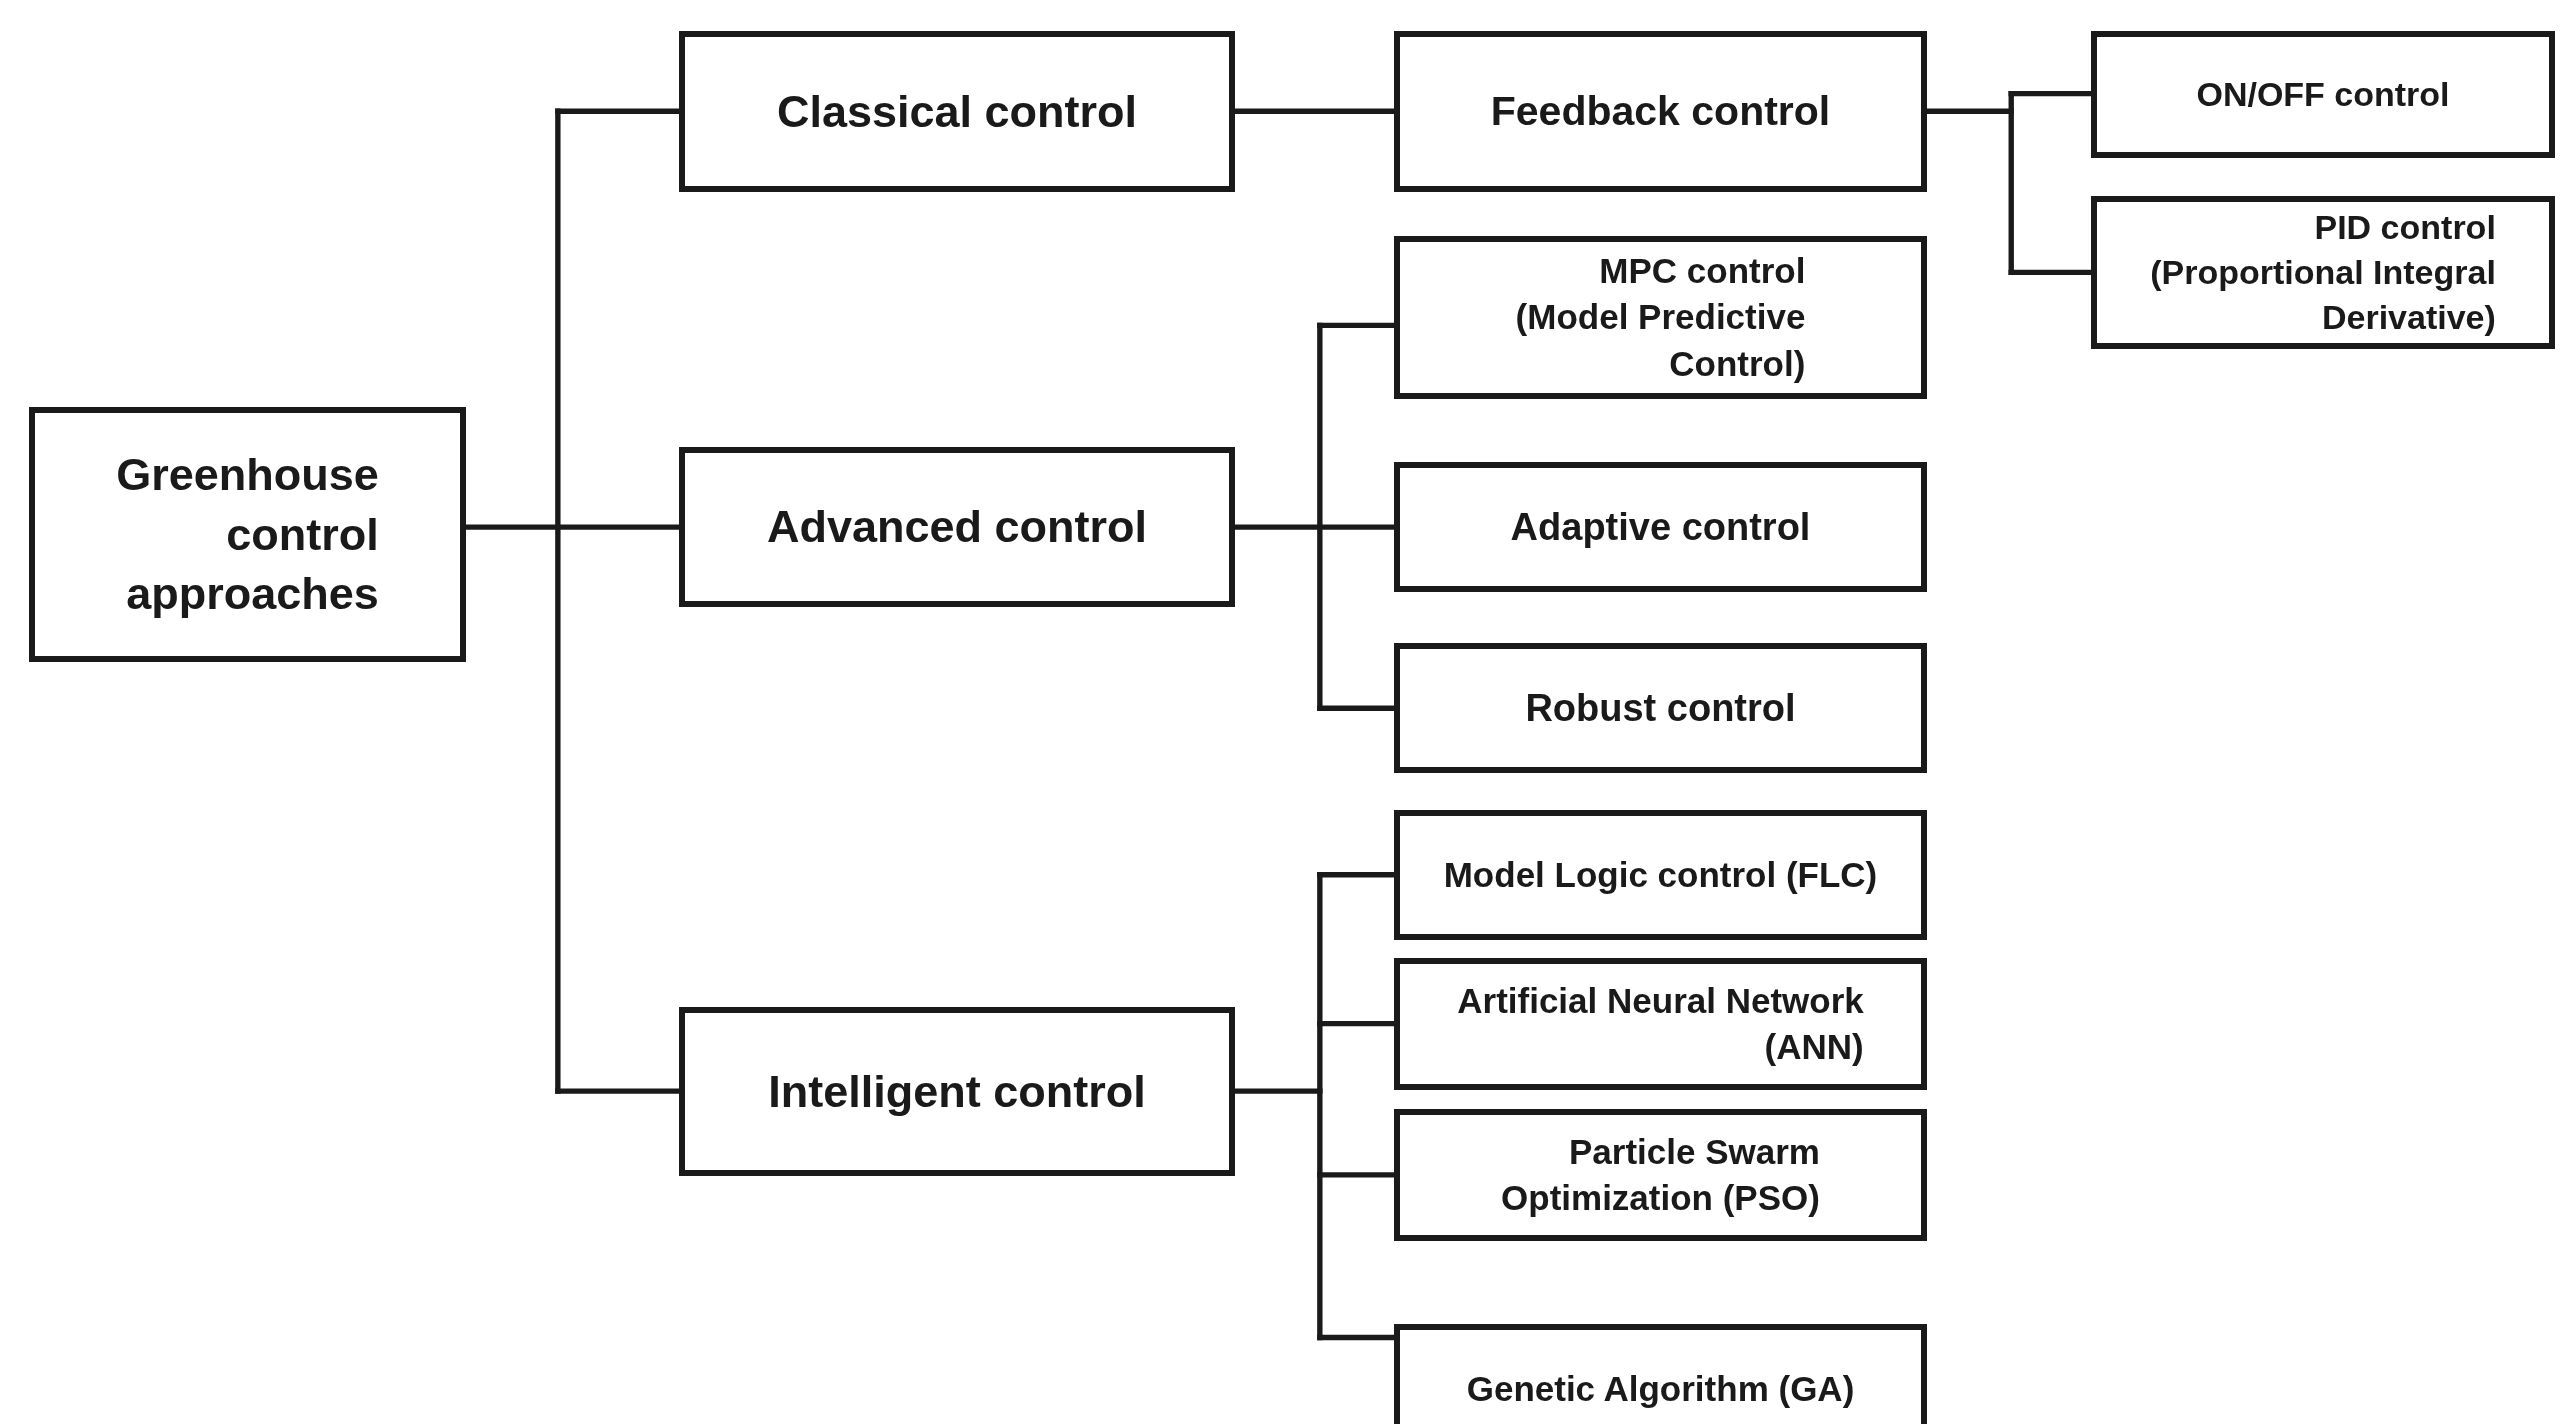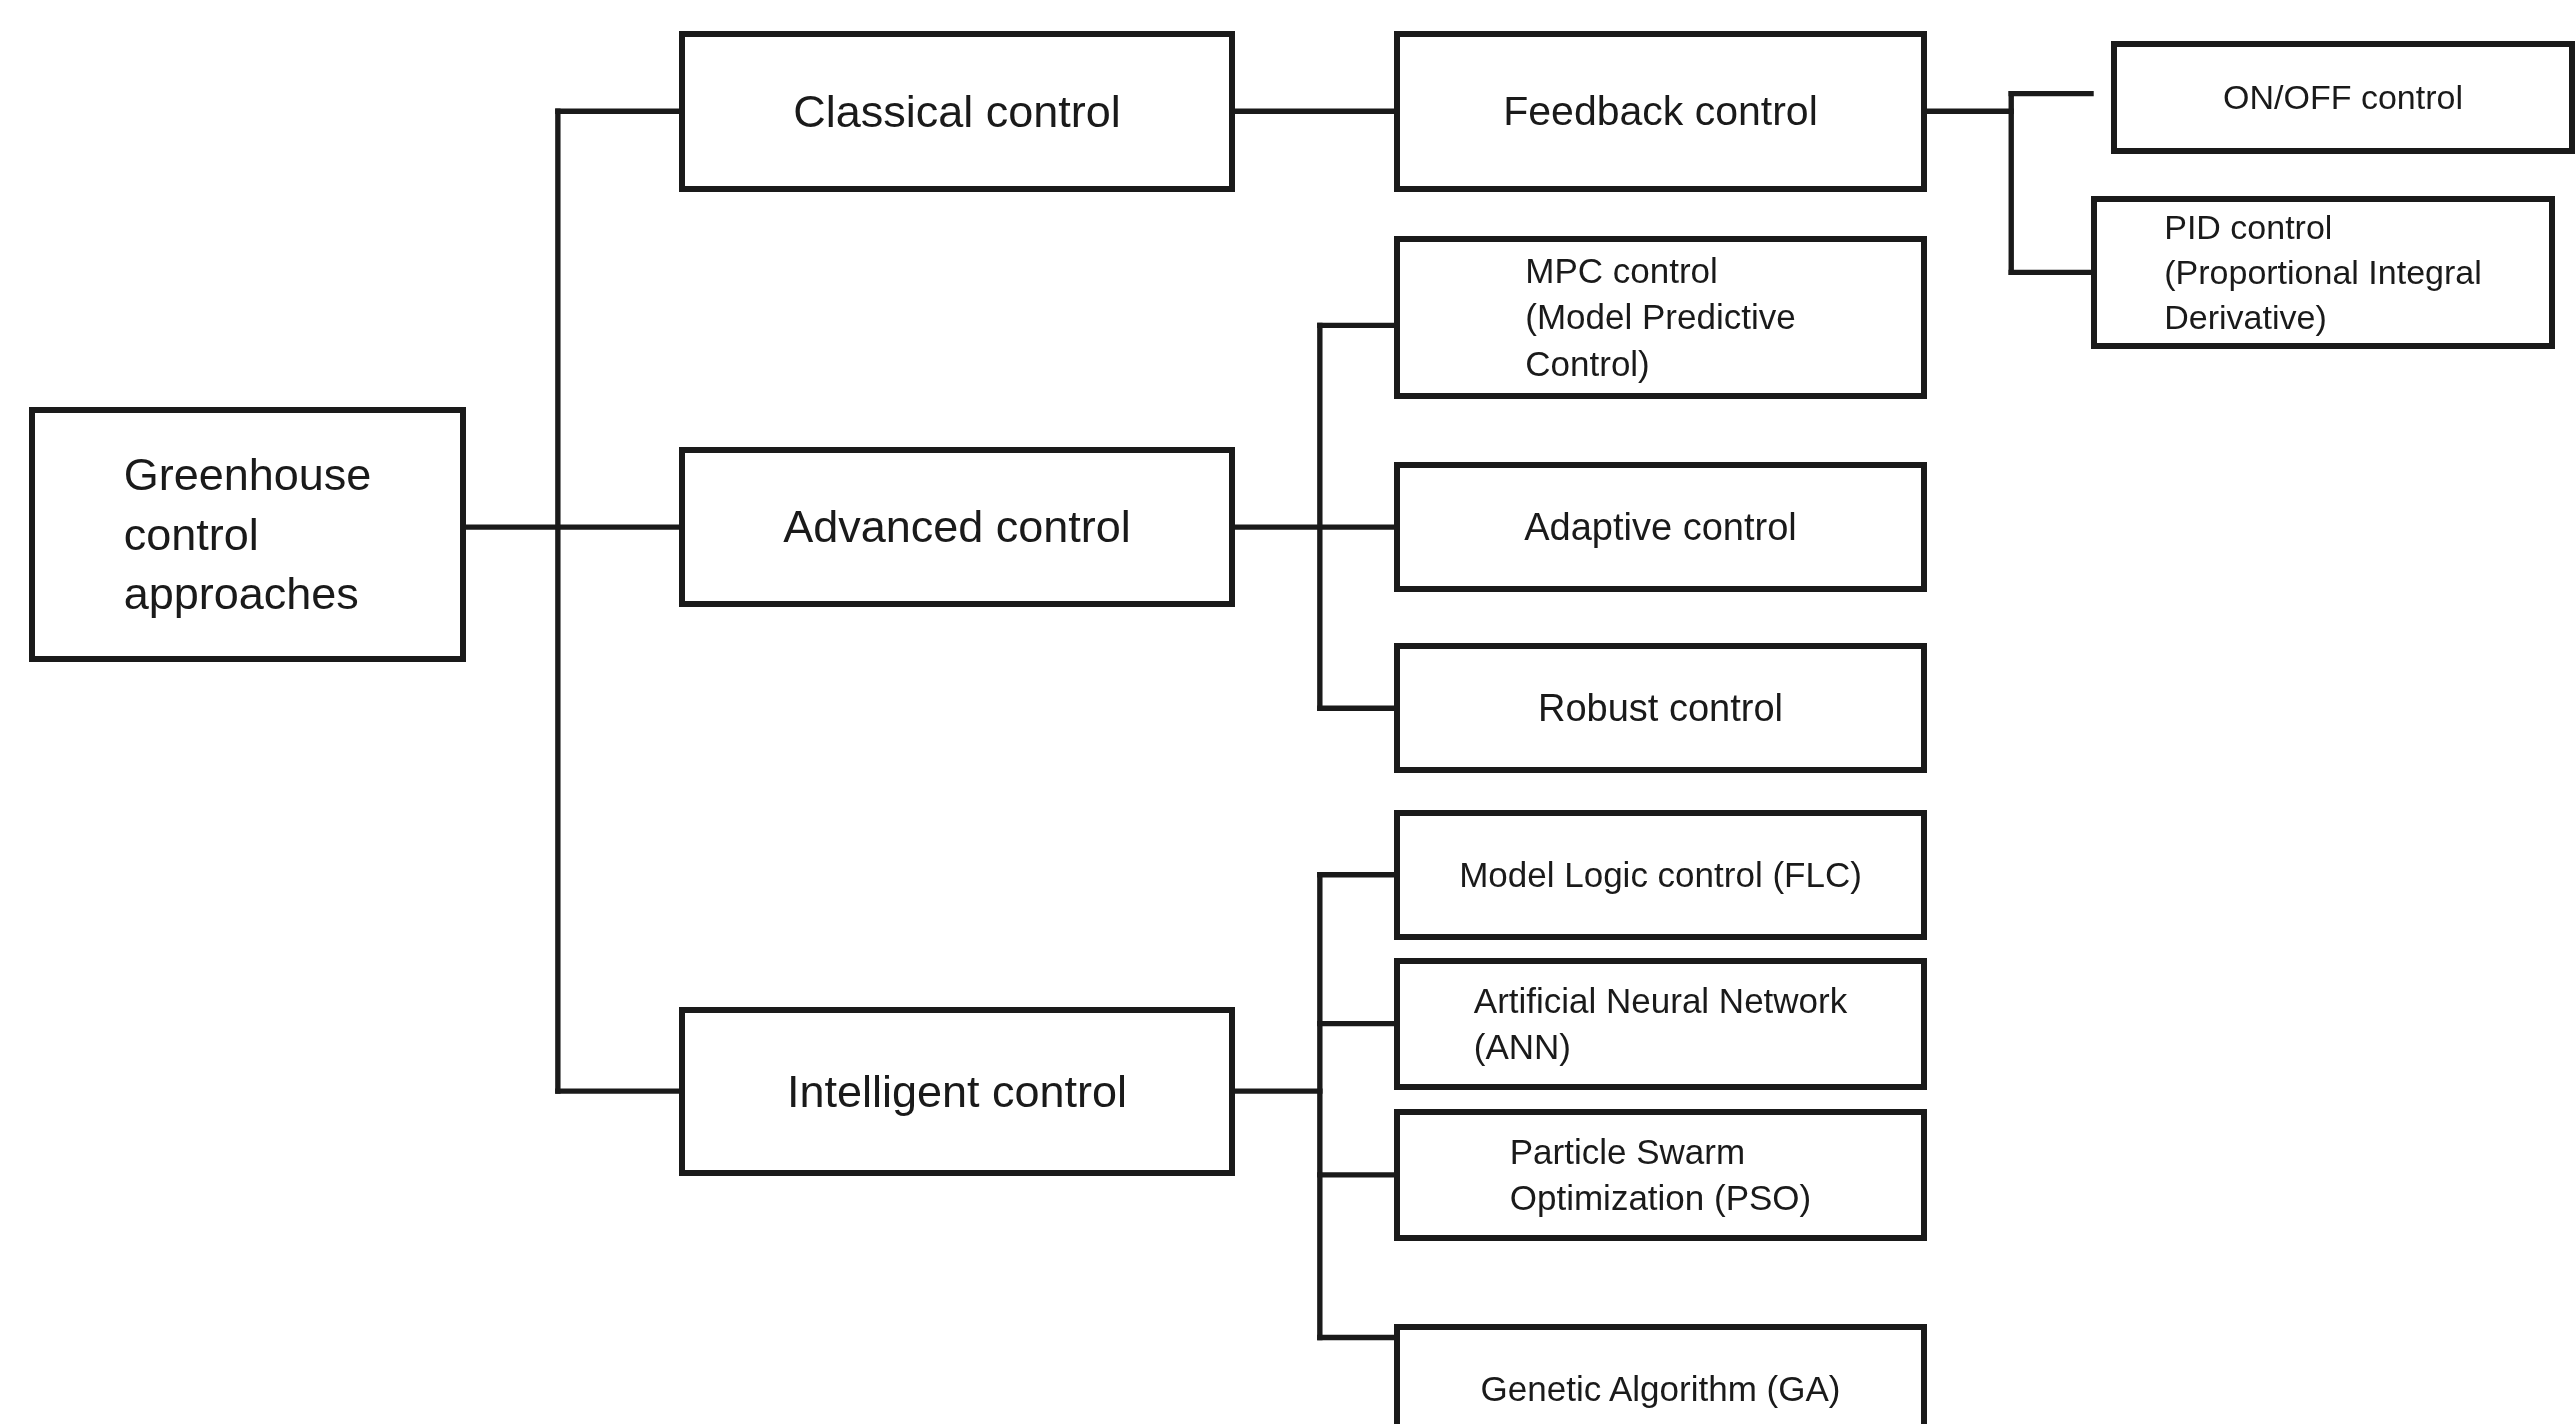--- a/index.html
+++ b/index.html
@@ -24,23 +24,23 @@
     pointer-events: none;
   }
   .node {
     position: absolute;
     box-sizing: border-box;
     background: #ffffff;
     border: 6.1px solid #1a1a1a;
     display: flex;
     align-items: center;
     justify-content: center;
-    text-align: left;
+    text-align: right;
     color: #1a1a1a;
-    font-weight: normal;
+    font-weight: bold;
     white-space: pre-line;
     line-height: 1.32;
   }
   
   .node.root       { left: 29px;   top: 407px;  width: 437px; height: 255px; font-size: 45px; }
   
   .node.l1         { left: 679px;  width: 556px; font-size: 45px; }
   .node.classical  { top: 31px;   height: 161px; }
   .node.advanced   { top: 447px;  height: 160px; }
   .node.intelligent{ top: 1007px; height: 169px; }
@@ -49,21 +49,21 @@
   .node.feedback   { top: 31px;   height: 161px; font-size: 41px; }
   .node.mpc        { top: 236px;  height: 163px; }
   .node.adaptive   { top: 462px;  height: 130px; font-size: 38px; }
   .node.robust     { top: 643px;  height: 130px; font-size: 38px; }
   .node.fuzzy      { top: 810px; height: 130px; }
   .node.ann        { top: 958px; height: 132px; }
   .node.pso        { top: 1109px; height: 132px; }
   .node.ga         { top: 1324px; height: 130px; }
   
   .node.l3         { left: 2091px; width: 464px; font-size: 34px; }
-  .node.onoff      { top: 41px;   height: 113px; margin-left: 20px; }
+  .node.onoff      { top: 31px;   height: 127px; }
   .node.pid        { top: 196px;  height: 153px; }
 </style>
 </head>
 <body>
 
 <div class="canvas">
 
   <svg class="connectors" viewBox="0 0 3357 1857">
     <g stroke="#1a1a1a" stroke-width="7" stroke-linecap="square">
 

